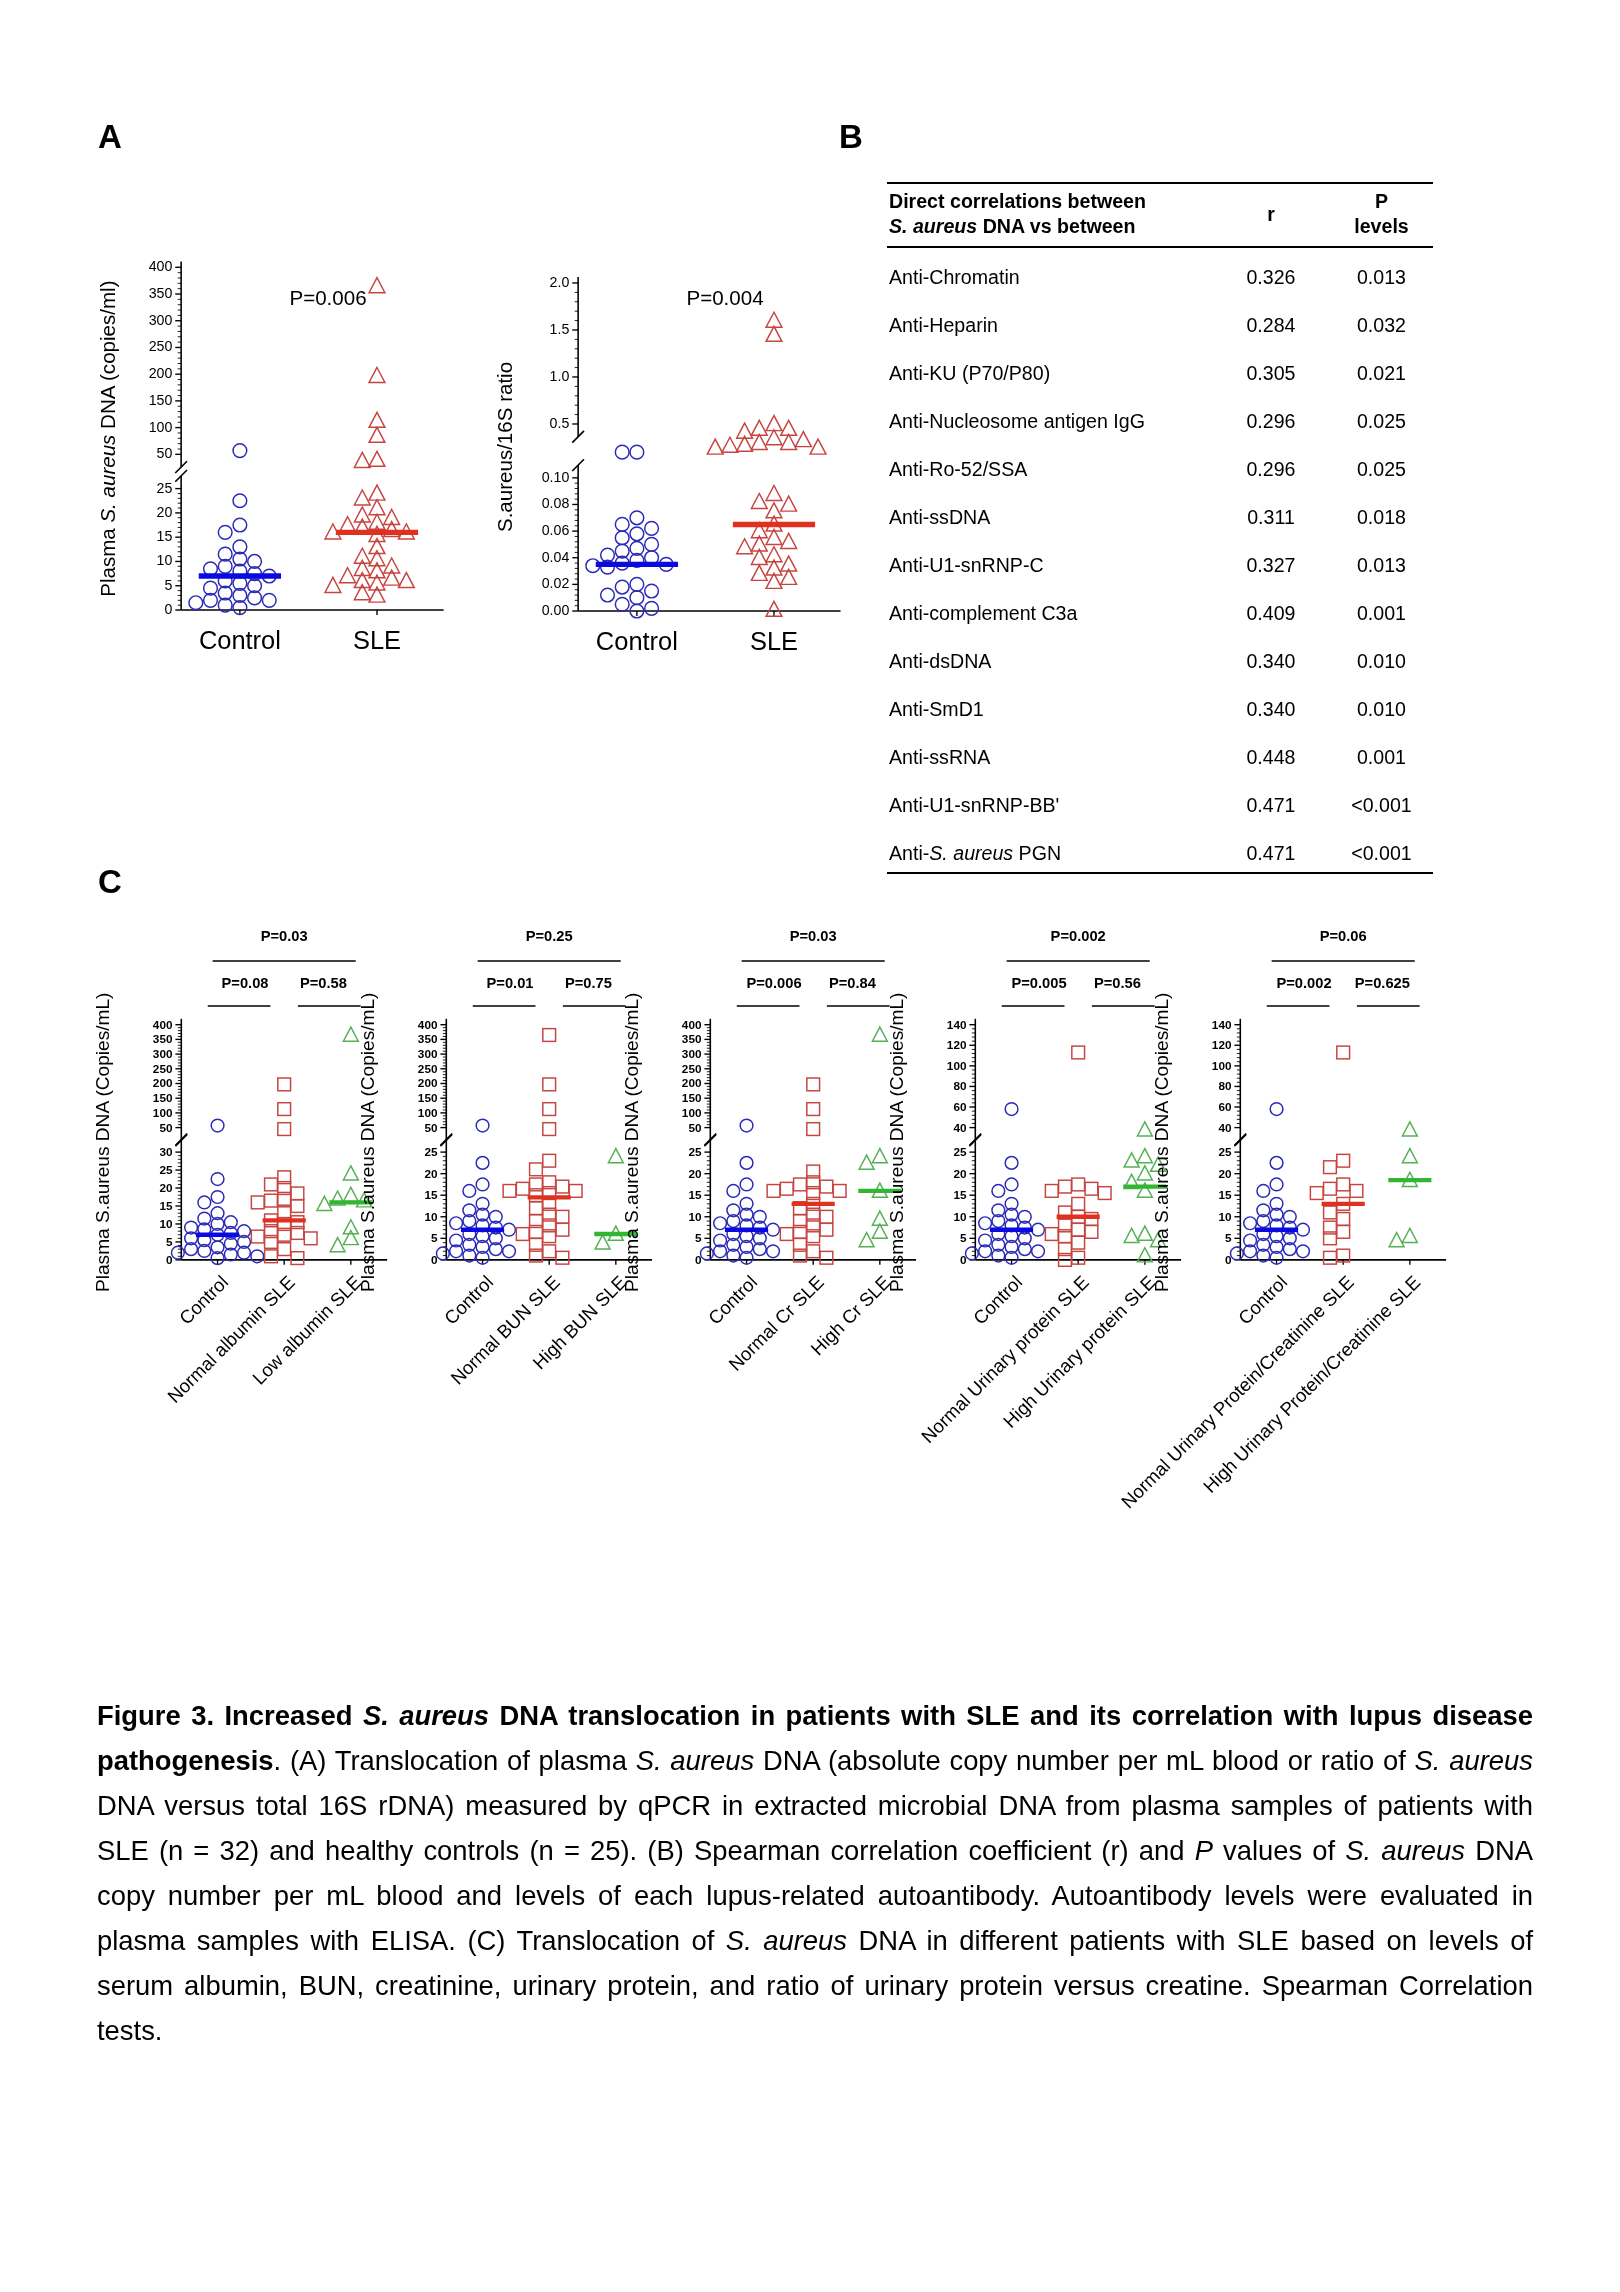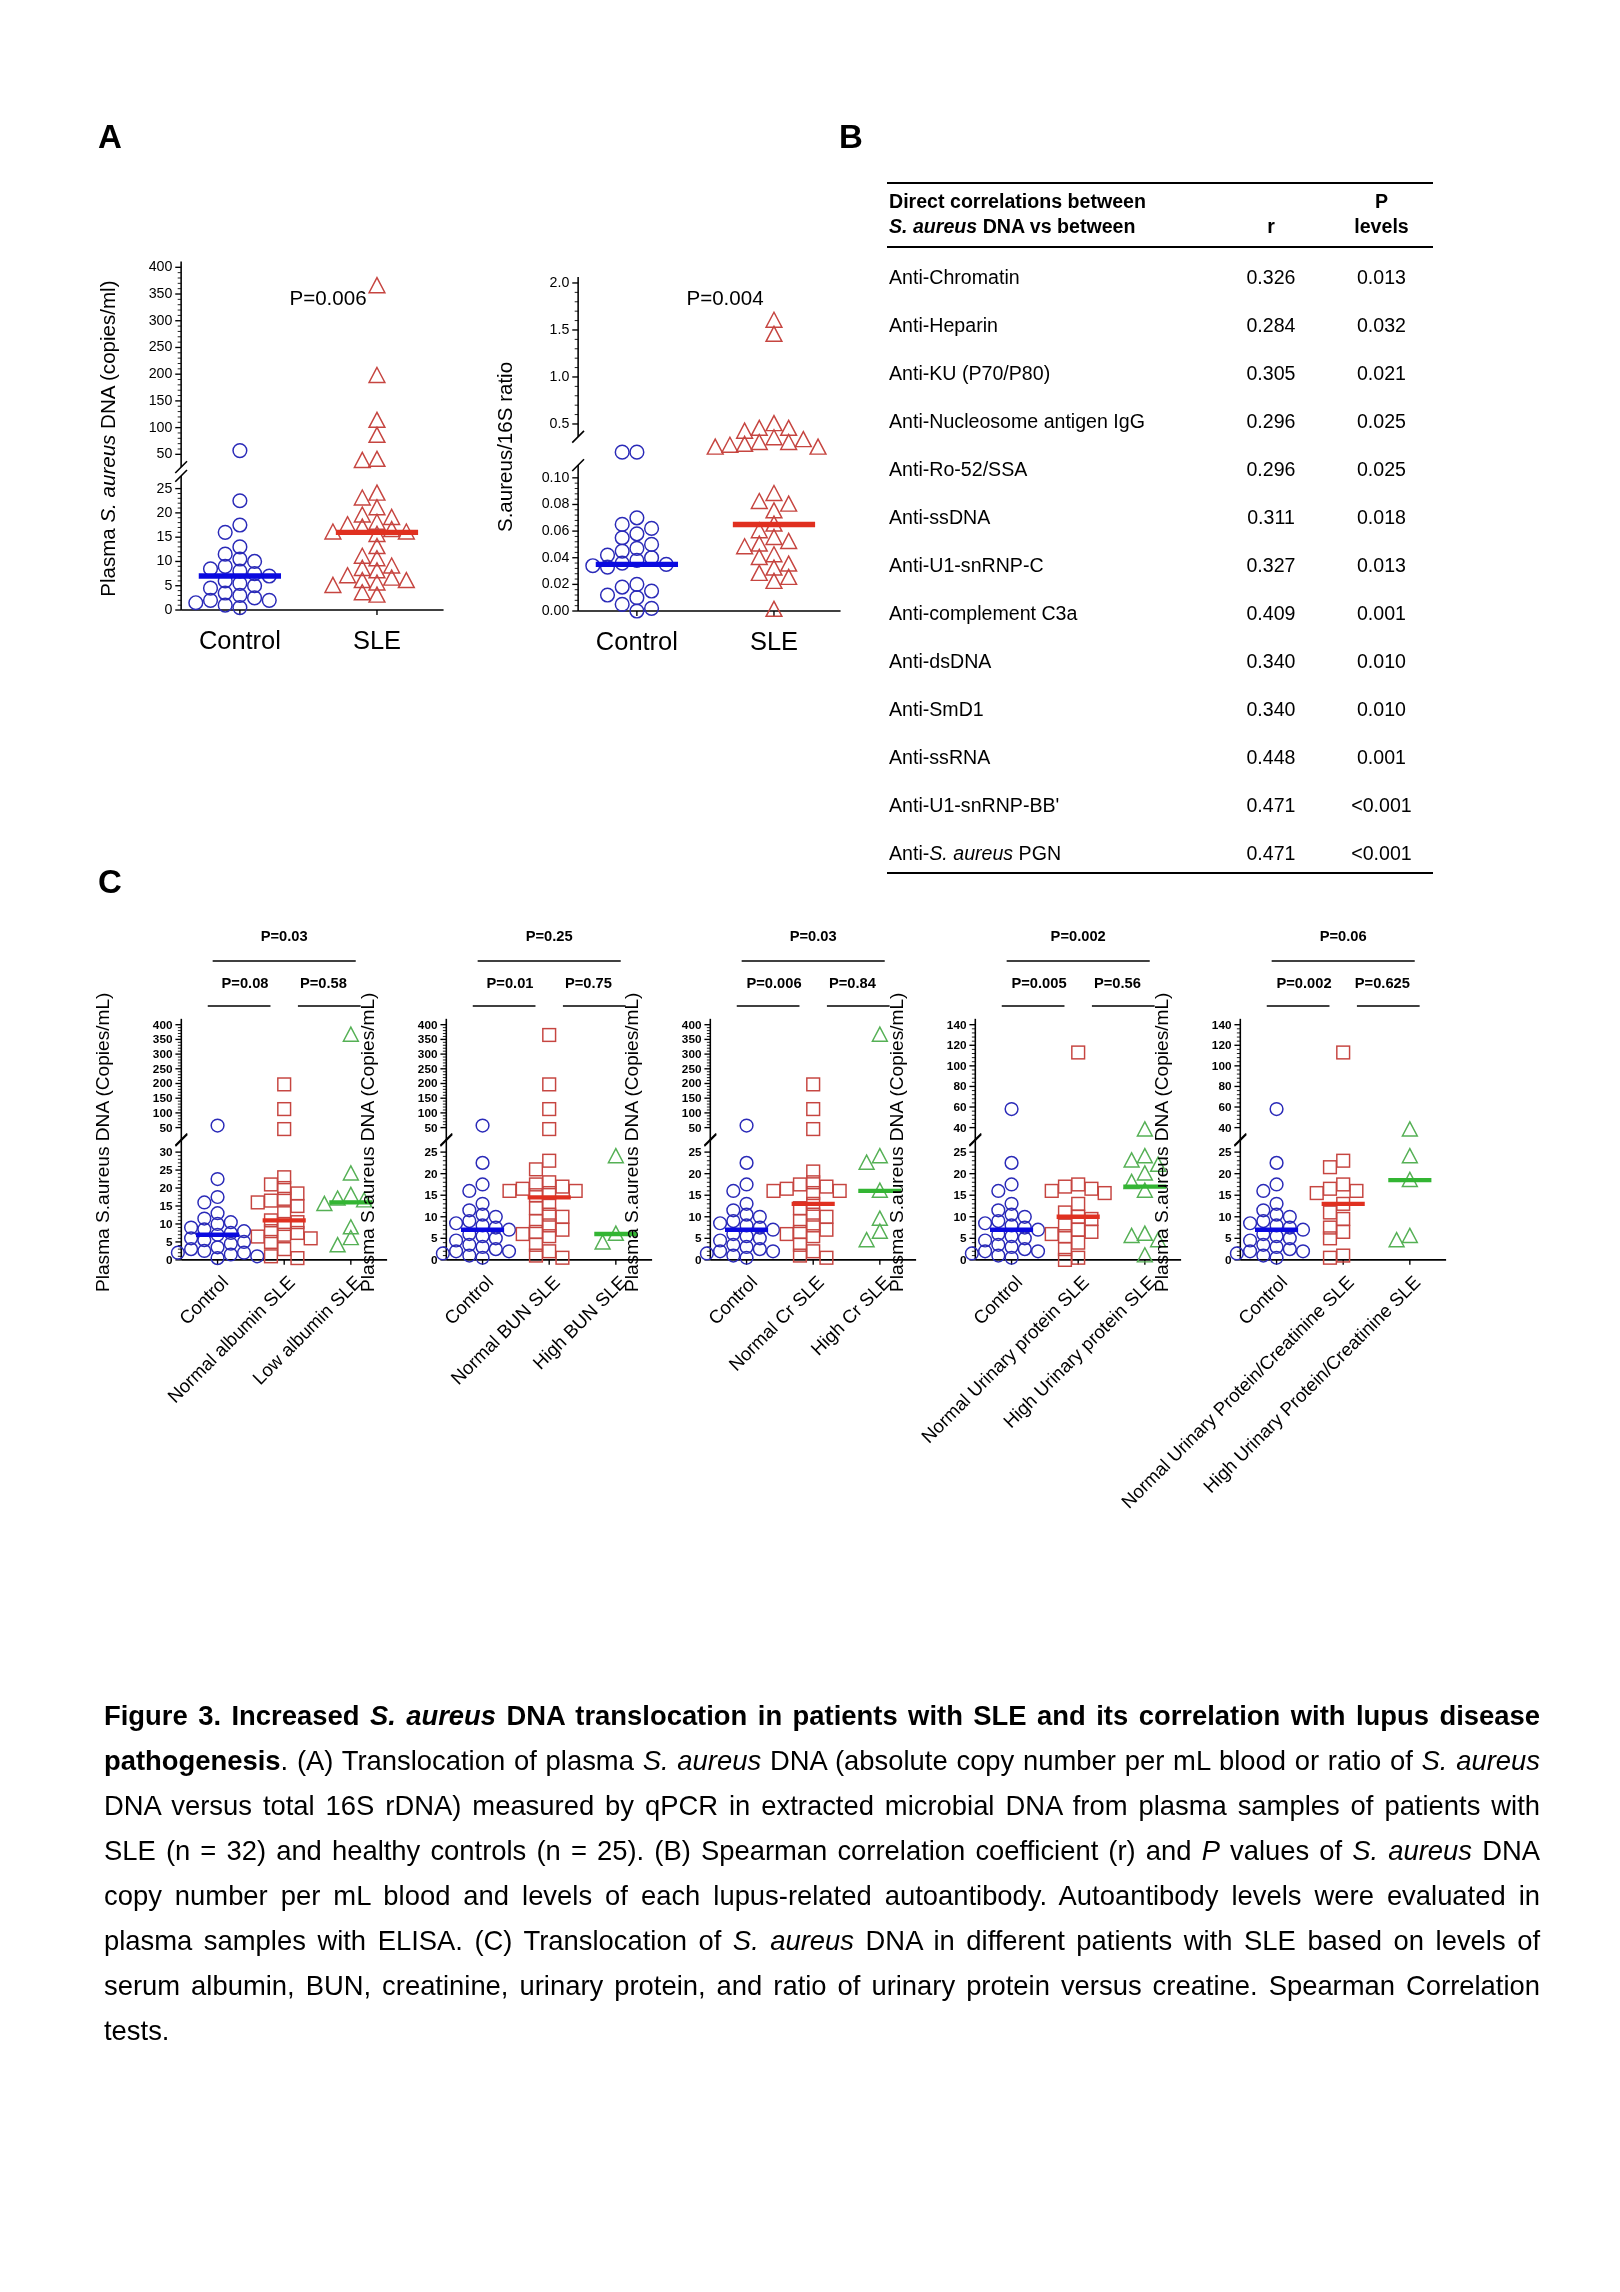--- a/index.html
+++ b/index.html
@@ -2,29 +2,29 @@
 <html><head>
 <meta charset="utf-8">
 <style>
   html,body{margin:0;padding:0;background:#ffffff;}
   body{width:1620px;height:2293px;position:relative;font-family:"Liberation Sans",sans-serif;color:#000;}
   .panel-letter{position:absolute;font-size:33px;font-weight:bold;}
   svg{position:absolute;overflow:visible;}
   
   #panelB-table{position:absolute;left:887px;top:182px;width:546px;font-size:19.6px;}
   .tbl-rule{border-top:2px solid #000;}
-  .tbl-header{display:flex;align-items:flex-end;padding:4.9px 0 5.9px 0;font-weight:bold;}
+  .tbl-header{display:flex;align-items:center;padding:4.9px 0 5.9px 0;font-weight:bold;}
   .tbl-row{display:flex;height:36px;align-items:center;margin-top:12px;}
   .col-name{width:323px;padding-left:2px;}
   .col-r{width:118px;text-align:center;}
   .col-p{width:103px;text-align:center;}
   .hdr-lines{line-height:25.5px;}
   .bold{font-weight:normal;}
   
-  #caption{position:absolute;left:104px;top:1666px;width:1436px;font-size:27.4px;line-height:45px;text-align:justify;}
+  #caption{position:absolute;left:97px;top:1666px;width:1436px;font-size:27.4px;line-height:45px;text-align:justify;}
 </style>
 </head>
 <body>
 
 <div class="panel-letter" style="left:98px;top:118px;">A</div>
 <div class="panel-letter" style="left:839px;top:118px;">B</div>
 <div class="panel-letter" style="left:98px;top:863px;">C</div>
 
 <svg style="left:93px;top:167px;" width="377" height="559" viewBox="0 0 385 570">
     <g stroke="#000" stroke-width="1.6">

